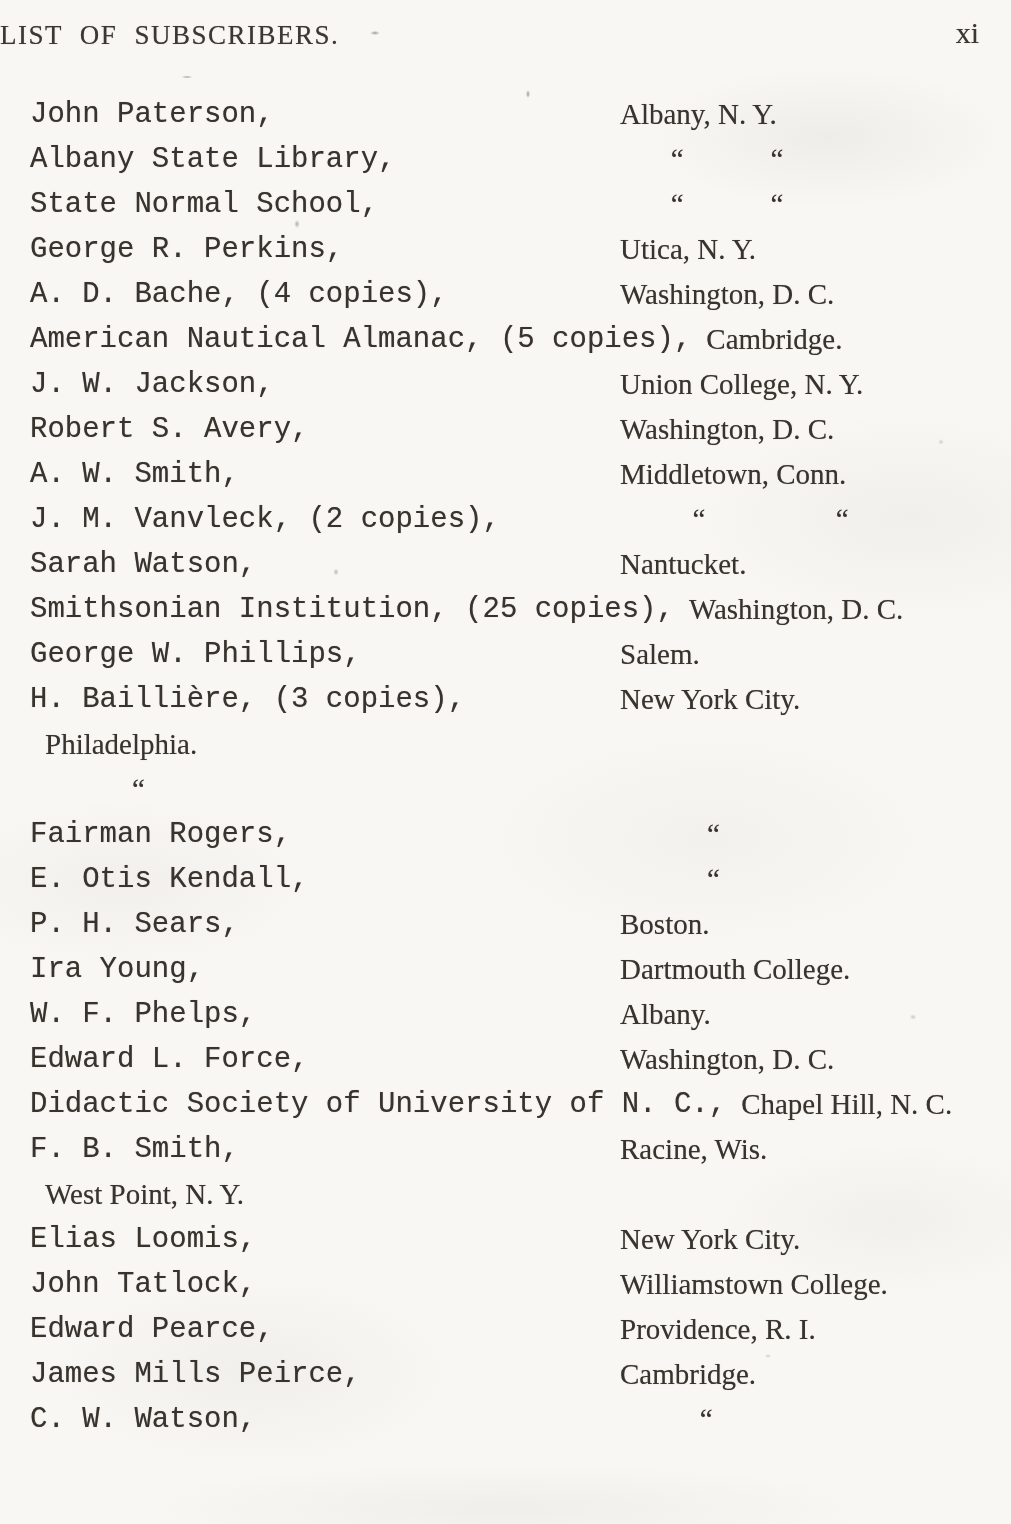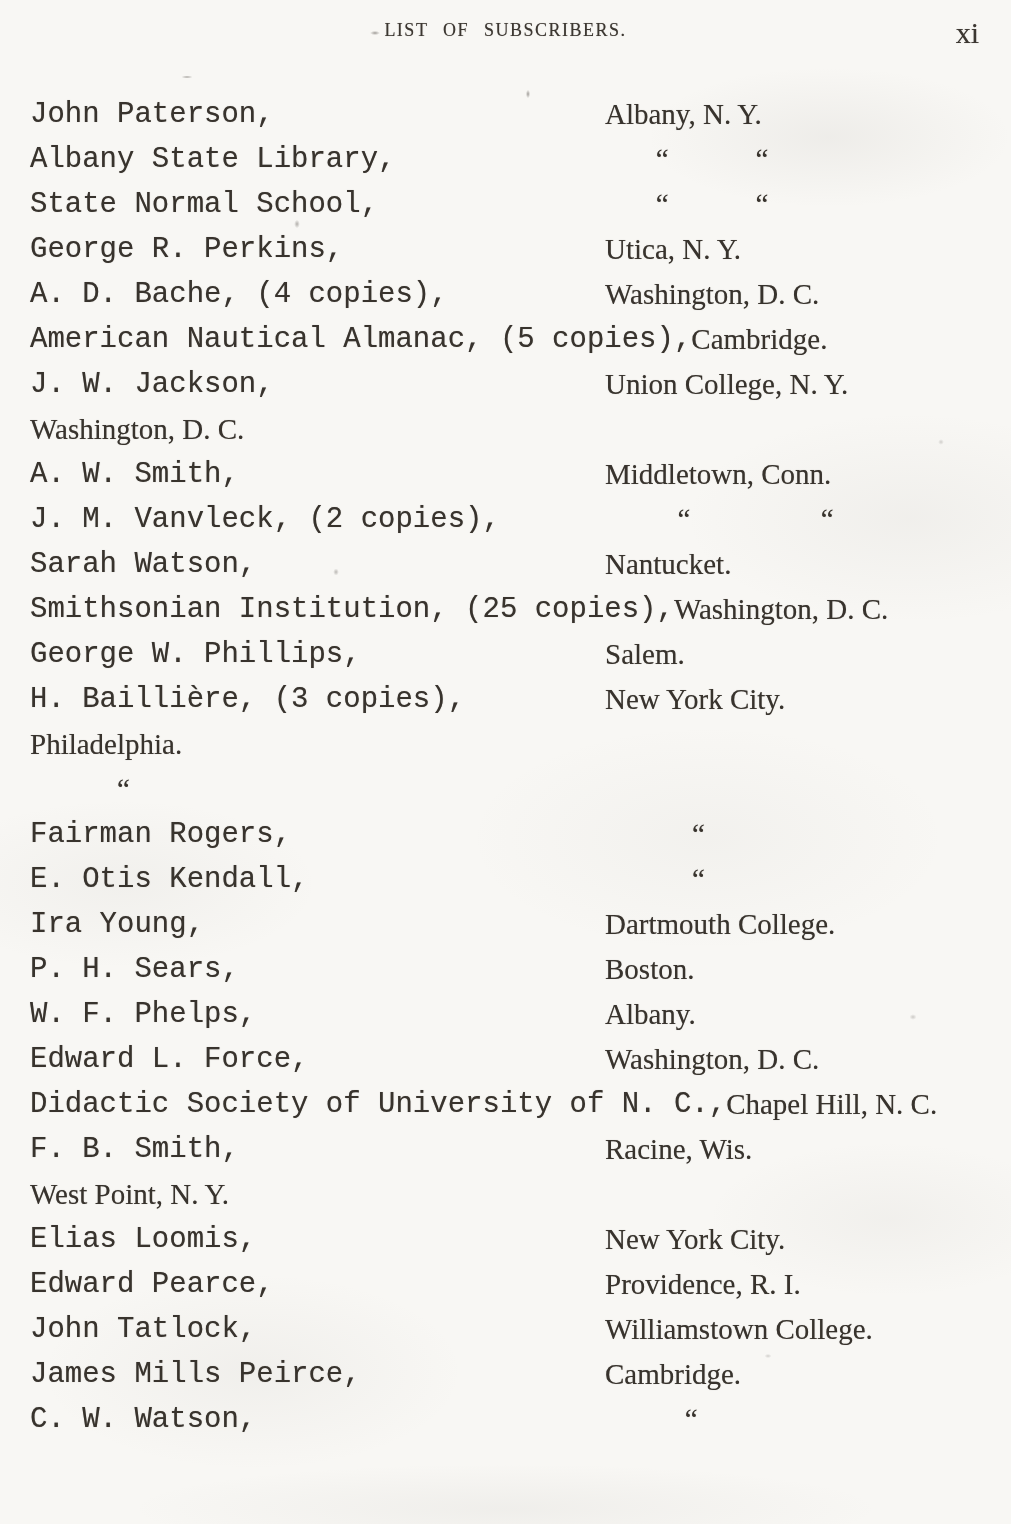--- a/index.html
+++ b/index.html
@@ -37,22 +37,22 @@
       radial-gradient(ellipse 4px 5px at 336px 572px, rgba(70,64,58,0.35), transparent 70%),
       radial-gradient(ellipse 5px 4px at 913px 1017px,rgba(70,64,58,0.25), transparent 70%),
       radial-gradient(ellipse 4px 4px at 941px 442px, rgba(70,64,58,0.22), transparent 70%),
       radial-gradient(ellipse 5px 3px at 768px 1356px,rgba(70,64,58,0.22), transparent 70%);
   }
   .header-title {
     position: absolute;
     top: 20px;
     left: 0;
     right: 0;
-    text-align: center;
-    font-size: 18px;
+    text-align: left;
+    font-size: 27px;
     letter-spacing: 1.5px;
     word-spacing: 9px;
     color: #3c3731;
     text-shadow: 0 0 0.7px rgba(60,55,49,0.55);
   }
   .page-number {
     position: absolute;
     top: 16px;
     right: 32px;
     font-size: 30px;
@@ -74,20 +74,21 @@
   }
   .cell-name {
     flex: 0 0 575px;
     white-space: pre;
     overflow: visible;
     font-family: Liberation Mono, monospace;
   }
   .cell-place {
     flex: 1;
     white-space: pre;
+    margin-left: 15px;
   }
 </style>
 </head>
 <body>
 
 <div class="header-title">LIST OF SUBSCRIBERS.</div>
 <div class="page-number">xi</div>
 
 <div class="subscriber-list">
   <div class="row">
@@ -112,20 +113,21 @@
     </div>
   <div class="row">
       <span class="cell-name">American Nautical Almanac, (5 copies),</span>
       <span class="cell-place">Cambridge.</span>
     </div>
   <div class="row">
       <span class="cell-name">J. W. Jackson,</span>
       <span class="cell-place">Union College, N. Y.</span>
     </div>
   <div class="row">
+      <span class="cell-name">Robert S. Avery,</span>
       <span class="cell-place">Washington, D. C.</span>
     </div>
   <div class="row">
       <span class="cell-name">A. W. Smith,</span>
       <span class="cell-place">Middletown, Conn.</span>
     </div>
   <div class="row">
       <span class="cell-name">J. M. Vanvleck, (2 copies),</span>
       <span class="cell-place">          “                  “</span>
     </div>
@@ -153,28 +155,28 @@
     </div>
   <div class="row">
       <span class="cell-name">Fairman Rogers,</span>
       <span class="cell-place">            “</span>
     </div>
   <div class="row">
       <span class="cell-name">E. Otis Kendall,</span>
       <span class="cell-place">            “</span>
     </div>
   <div class="row">
+      <span class="cell-name">P. H. Sears,</span>
+      <span class="cell-place">Boston.</span>
+    </div>
+  <div class="row">
       <span class="cell-name">Ira Young,</span>
       <span class="cell-place">Dartmouth College.</span>
     </div>
   <div class="row">
-      <span class="cell-name">P. H. Sears,</span>
-      <span class="cell-place">Boston.</span>
-    </div>
-  <div class="row">
       <span class="cell-name">W. F. Phelps,</span>
       <span class="cell-place">Albany.</span>
     </div>
   <div class="row">
       <span class="cell-name">Edward L. Force,</span>
       <span class="cell-place">Washington, D. C.</span>
     </div>
   <div class="row">
       <span class="cell-name">Didactic Society of University of N. C.,</span>
       <span class="cell-place">Chapel Hill, N. C.</span>
@@ -184,26 +186,26 @@
       <span class="cell-place">Racine, Wis.</span>
     </div>
   <div class="row">
       <span class="cell-place">West Point, N. Y.</span>
     </div>
   <div class="row">
       <span class="cell-name">Elias Loomis,</span>
       <span class="cell-place">New York City.</span>
     </div>
   <div class="row">
+      <span class="cell-name">John Tatlock,</span>
+      <span class="cell-place">Williamstown College.</span>
+    </div>
+  <div class="row">
       <span class="cell-name">Edward Pearce,</span>
       <span class="cell-place">Providence, R. I.</span>
-    </div>
-  <div class="row">
-      <span class="cell-name">John Tatlock,</span>
-      <span class="cell-place">Williamstown College.</span>
     </div>
   <div class="row">
       <span class="cell-name">James Mills Peirce,</span>
       <span class="cell-place">Cambridge.</span>
     </div>
   <div class="row">
       <span class="cell-name">C. W. Watson,</span>
       <span class="cell-place">           “</span>
     </div>
 </div>

